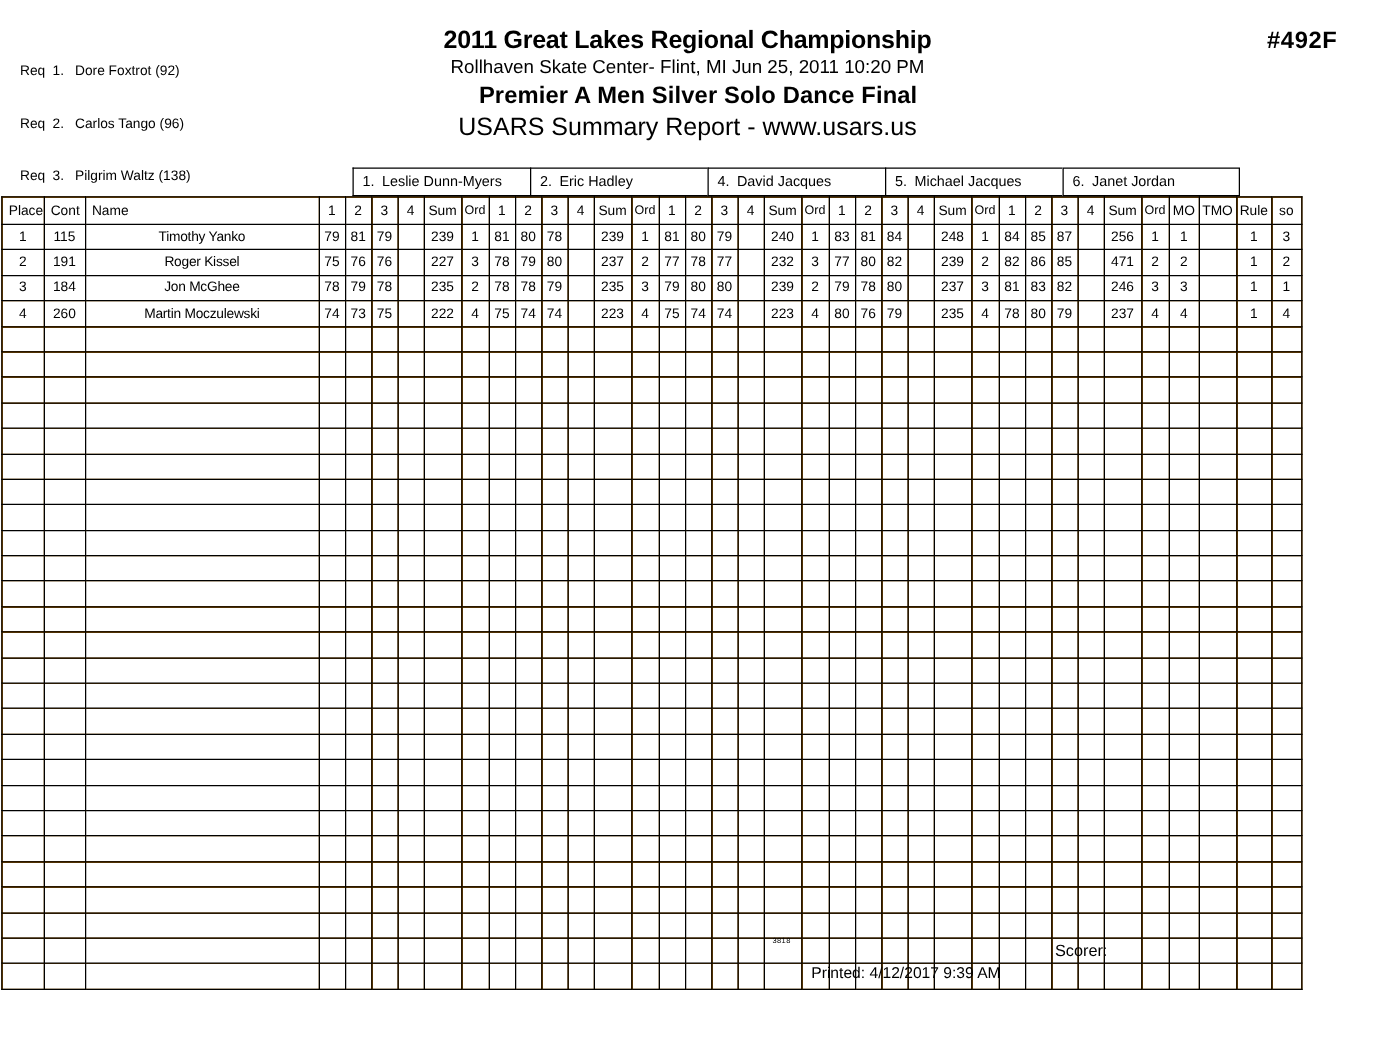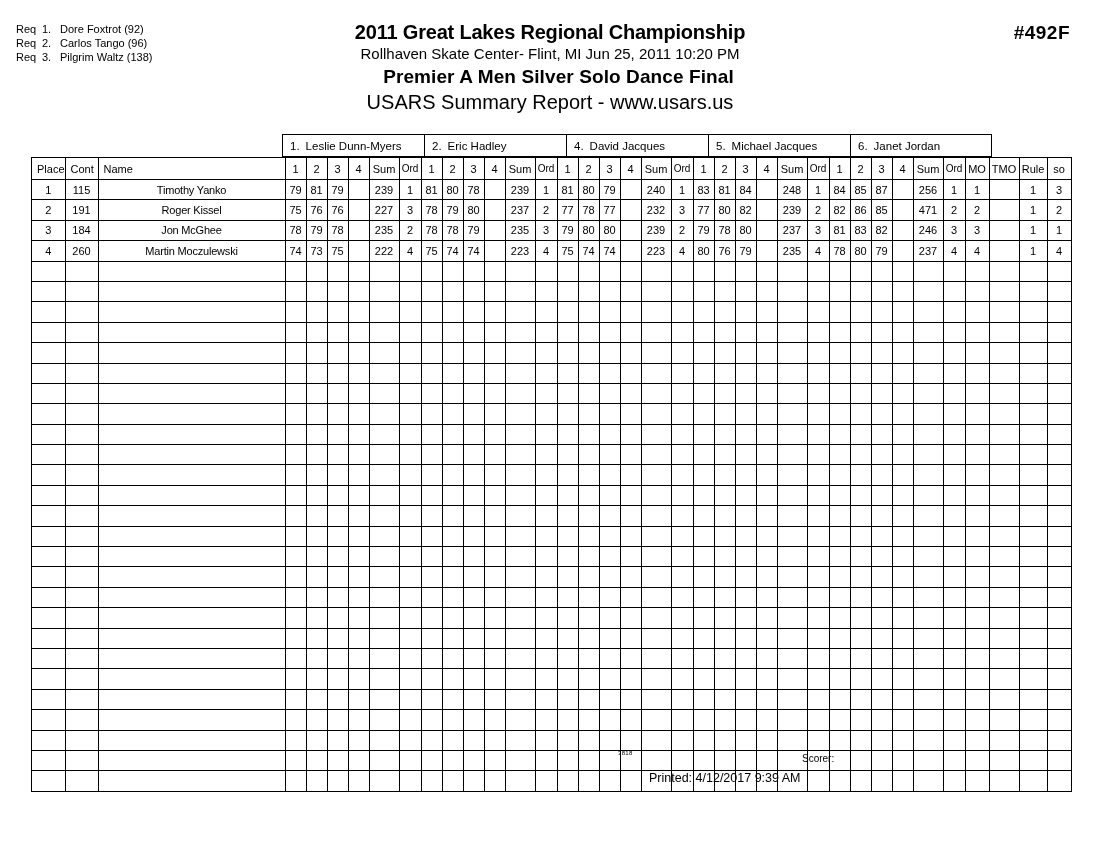--- a/index.html
+++ b/index.html
@@ -18,21 +18,21 @@
 
   
   #reqs {
     position: absolute;
     left: 16px;
     top: 22px;
     font-size: 11px;
     line-height: 14.2px;
     white-space: nowrap;
   }
-  .req-line { display: block; }
+  .req-line { display: block; margin-top: 28px; }
   .req-tag { display: inline-block; width: 26px; }
   .req-num { display: inline-block; width: 18px; }
 
   
   #titleblock {
     position: absolute;
     left: 0;
     right: 0;
     top: 20px;
     text-align: center;
@@ -91,21 +91,21 @@
     white-space: nowrap;
     overflow: hidden;
     background: #fff;
   }
   .judge-cell:last-child { border-right: 1px solid #000; }
   .judge-num { margin-right: 6px; }
 
   
   #grid {
     position: absolute;
-    left: 31px;
+    left: 1px;
     top: 157px;
     border-collapse: collapse;
     table-layout: fixed;
     background: #a16207;
   }
   #grid td, #grid th {
     border: 1px solid #000;
     padding: 0;
     margin: 0;
     height: 19.4px;
@@ -187,23 +187,23 @@
   }
   #footer-printed {
     position: absolute;
     left: 635px;
     top: 21px;
     font-size: 12.5px;
     white-space: nowrap;
   }
   #footer-scorer {
     position: absolute;
-    left: 788px;
+    left: 830px;
     top: 3px;
-    font-size: 10px;
+    font-size: 13px;
     white-space: nowrap;
   }
 </style>
 </head>
 <body>
 
 <div id="reqs">
     <span class="req-line"><span class="req-tag">Req</span><span class="req-num">1.</span><span>Dore Foxtrot (92)</span></span>
     <span class="req-line"><span class="req-tag">Req</span><span class="req-num">2.</span><span>Carlos Tango (96)</span></span>
     <span class="req-line"><span class="req-tag">Req</span><span class="req-num">3.</span><span>Pilgrim Waltz (138)</span></span>

